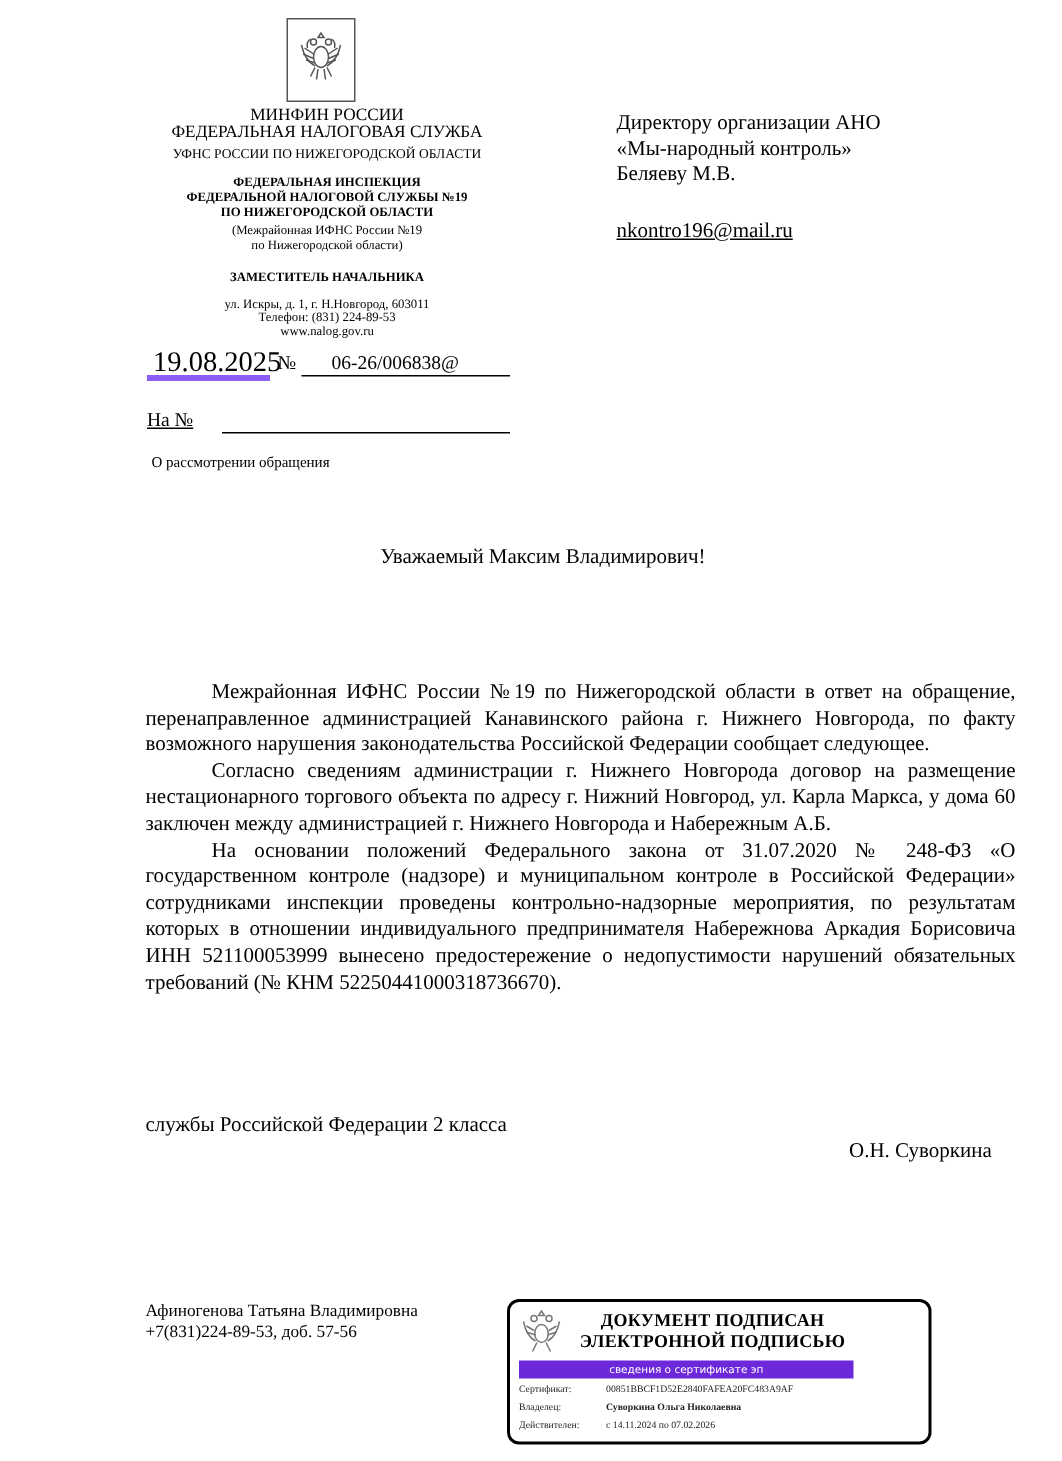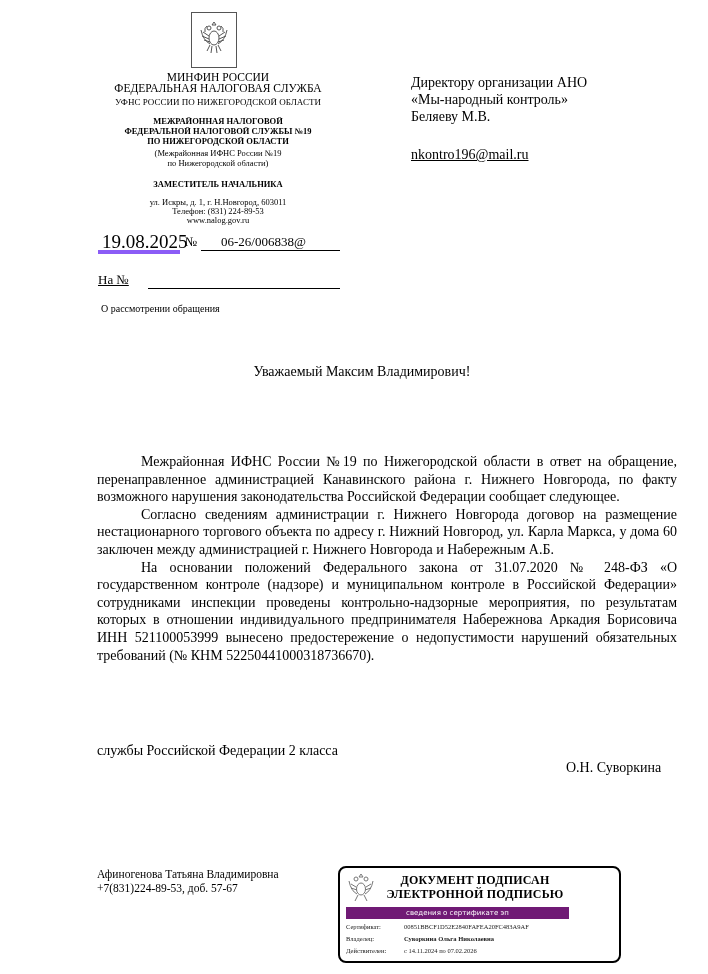--- a/index.html
+++ b/index.html
@@ -38,21 +38,21 @@
 
   .sign { left: 97px; top: 742px; font-size: 14px; line-height: 18px; }
   .signer { left: 566px; top: 760px; font-size: 14px; }
 
   .exec { left: 97px; top: 867px; font-size: 11.5px; line-height: 14px; }
 
   
   .stamp { left: 338px; top: 866px; width: 283px; height: 97px; border: 2px solid #000; border-radius: 8px; box-sizing: border-box; background: #fff; }
   .stamp-emblem { position: absolute; left: 6px; top: 4px; width: 30px; height: 34px; }
   .stamp-title { position: absolute; left: 40px; top: 5px; width: 190px; text-align: center; font-size: 12px; font-weight: bold; line-height: 14px; letter-spacing: 0.2px; }
-  .stamp-bar { position: absolute; left: 6px; top: 39px; width: 223px; height: 12px; background: #701a75; color: #fff; font-family: "DejaVu Sans", sans-serif; font-size: 7px; text-align: center; line-height: 12px; }
+  .stamp-bar { position: absolute; left: 6px; top: 39px; width: 223px; height: 12px; background: #6d28d9; color: #fff; font-family: "DejaVu Sans", sans-serif; font-size: 7px; text-align: center; line-height: 12px; }
   .stamp-row { position: absolute; left: 6px; font-size: 6.5px; line-height: 8px; color: #222; white-space: nowrap; }
   .stamp-row .k { display: inline-block; width: 58px; }
   .r1 { top: 55px; } .r2 { top: 67px; } .r3 { top: 79px; }
   .r2 .v { font-weight: bold; }
 </style>
 </head>
 <body>
 
 <div class="abs emblem">
   <svg width="34" height="40" viewBox="0 0 34 40">
@@ -65,21 +65,21 @@
       <path d="M13 27 l-3 6 M21 27 l3 6 M15 28 l-1 7 M19 28 l1 7"></path>
       <circle cx="12" cy="10" r="2"></circle>
         <circle cx="22" cy="10" r="2"></circle>
     </g>
   </svg>
 </div>
 <div class="abs hdr h1">МИНФИН РОССИИ</div>
 <div class="abs hdr h2">ФЕДЕРАЛЬНАЯ НАЛОГОВАЯ СЛУЖБА</div>
 <div class="abs hdr h3">УФНС РОССИИ ПО НИЖЕГОРОДСКОЙ ОБЛАСТИ</div>
 <div class="abs hdr h4">
-  <div>МЕЖРАЙОННАЯ НАЛОГОВОЙ</div>
+  <div>ФЕДЕРАЛЬНАЯ ИНСПЕКЦИЯ</div>
   <div>ФЕДЕРАЛЬНОЙ НАЛОГОВОЙ СЛУЖБЫ №19</div>
   <div>ПО НИЖЕГОРОДСКОЙ ОБЛАСТИ</div>
 </div>
 <div class="abs hdr h5">
   <div>(Межрайонная ИФНС России №19</div>
   <div>по Нижегородской области)</div>
 </div>
 <div class="abs hdr h6">ЗАМЕСТИТЕЛЬ НАЧАЛЬНИКА</div>
 <div class="abs hdr h7">
   <div>ул. Искры, д. 1, г. Н.Новгород, 603011</div>
@@ -108,21 +108,21 @@
   <p>На основании положений Федерального закона от 31.07.2020 № 248-ФЗ «О государственном контроле (надзоре) и муниципальном контроле в Российской Федерации» сотрудниками инспекции проведены контрольно-надзорные мероприятия, по результатам которых в отношении индивидуального предпринимателя Набережнова Аркадия Борисовича ИНН 521100053999 вынесено предостережение о недопустимости нарушений обязательных требований (№ КНМ 52250441000318736670).</p>
 </div>
 
 <div class="abs sign">
   <div>службы Российской Федерации 2 класса</div>
 </div>
 <div class="abs signer">О.Н. Суворкина</div>
 
 <div class="abs exec">
   <div>Афиногенова Татьяна Владимировна</div>
-  <div>+7(831)224-89-53, доб. 57-67</div>
+  <div>+7(831)224-89-53, доб. 57-56</div>
 </div>
 
 <div class="abs stamp">
   <svg class="stamp-emblem" viewBox="0 0 30 34">
     <g fill="none" stroke="#777" stroke-width="1">
       <path d="M15 2 l-2 3 h4 z"></path>
       <path d="M3 9 q2 10 8 13 M27 9 q-2 10 -8 13"></path>
       <path d="M5 12 l5 3 M25 12 l-5 3 M5 16 l6 2 M25 16 l-6 2"></path>
       <ellipse cx="15" cy="17" rx="4.5" ry="6"></ellipse>
       <path d="M12 23 l-3 6 M18 23 l3 6"></path>

